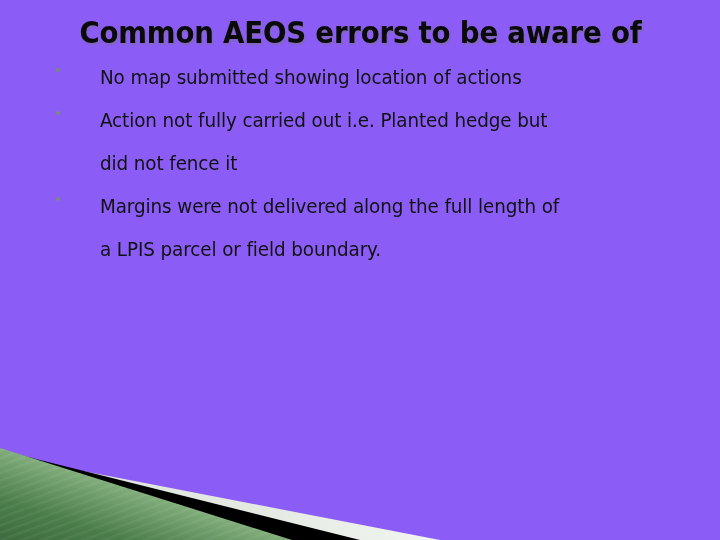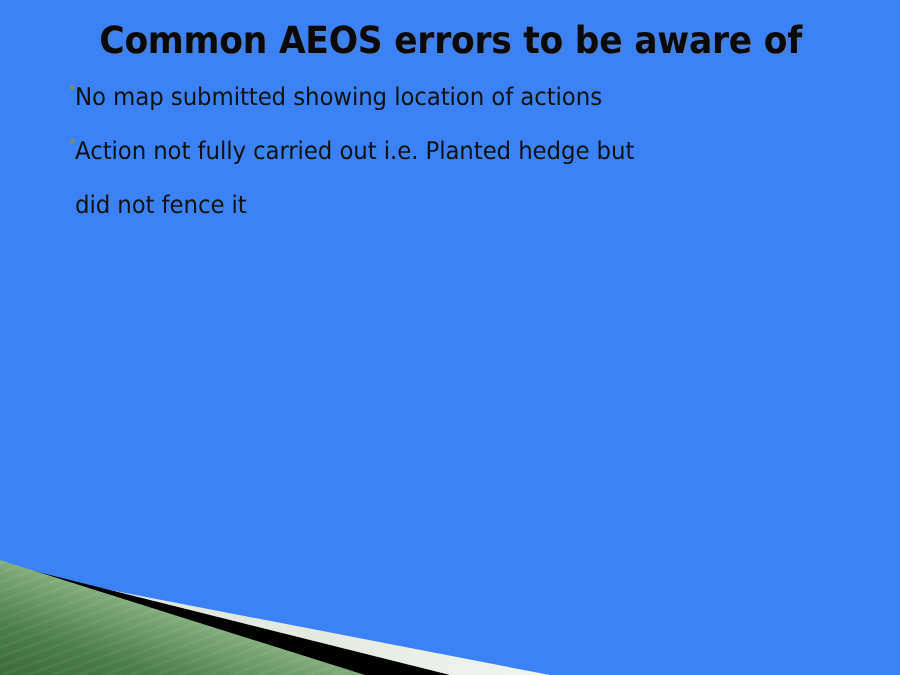--- a/index.html
+++ b/index.html
@@ -11,21 +11,21 @@
     height: 540px;
     background: #ffffff;
     font-family: "DejaVu Sans", sans-serif;
     overflow: hidden;
   }
 
   #slide {
     position: relative;
     width: 720px;
     height: 540px;
-    background: #3b82f6;
+    background: #8b5cf6;
     overflow: hidden;
   }
 
   
   #title-area {
     position: absolute;
     left: 0;
     top: 10px;
     width: 720px;
     height: 46px;
@@ -50,21 +50,21 @@
   
   #body-area {
     position: absolute;
     left: 0;
     top: 56px;
     width: 720px;
     z-index: 4;
   }
   .bullet-item {
     position: relative;
-    padding-left: 60px;
+    padding-left: 100px;
     padding-right: 24px;
     margin: 0;
   }
   .bullet-dot {
     position: absolute;
     left: 56px;
     top: 12px;
     width: 4px;
     height: 4px;
     background: #7d8a78;
@@ -150,17 +150,22 @@
     </div>
 
 
 
     <div class="bullet-item">
       <span class="bullet-dot"></span>
       <span class="bullet-text">Action not fully carried out i.e. Planted hedge but
 did not fence it</span>
     </div>
 
+    <div class="bullet-item">
+      <span class="bullet-dot"></span>
+      <span class="bullet-text">Margins were not delivered along the full length of
+a LPIS parcel or field boundary.</span>
+    </div>
 
 
   </div>
 
 </div>
 
 </body></html>

